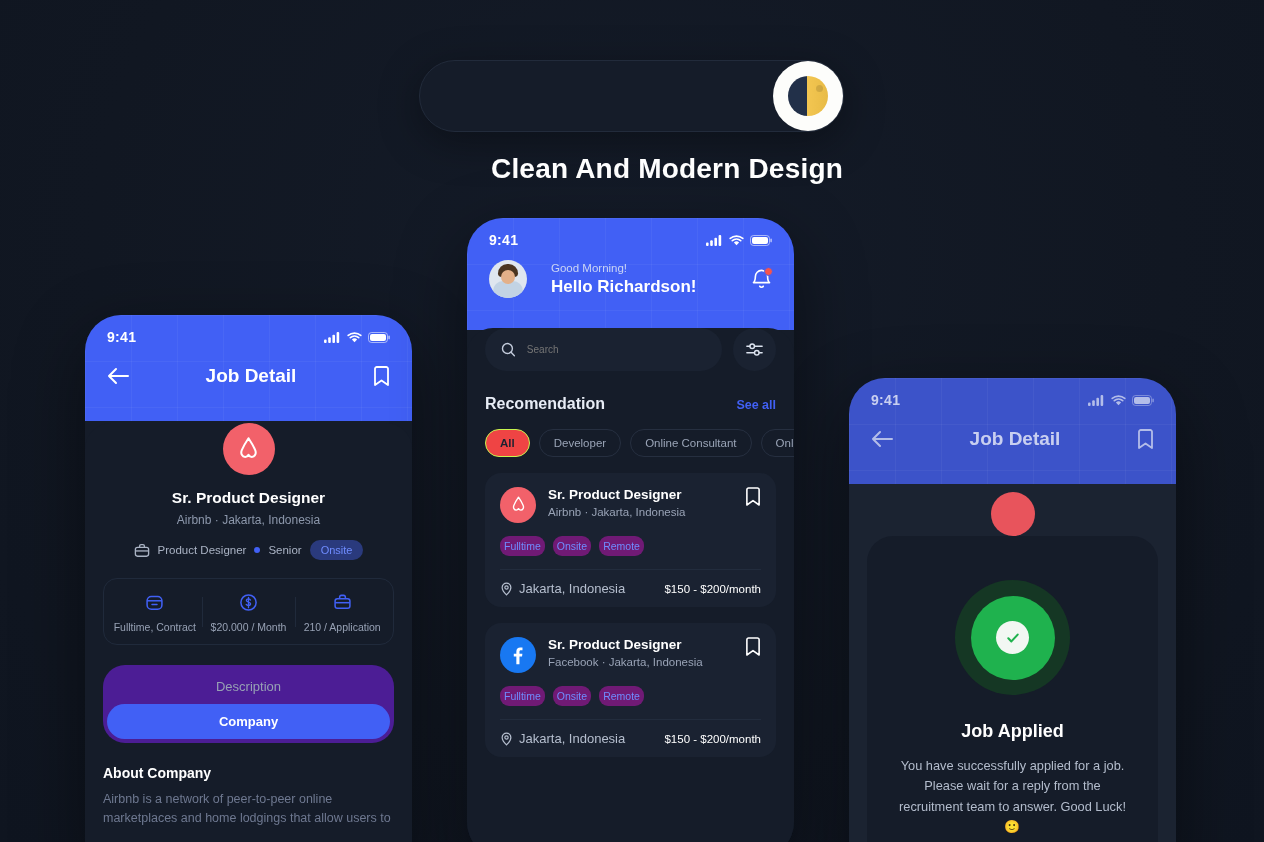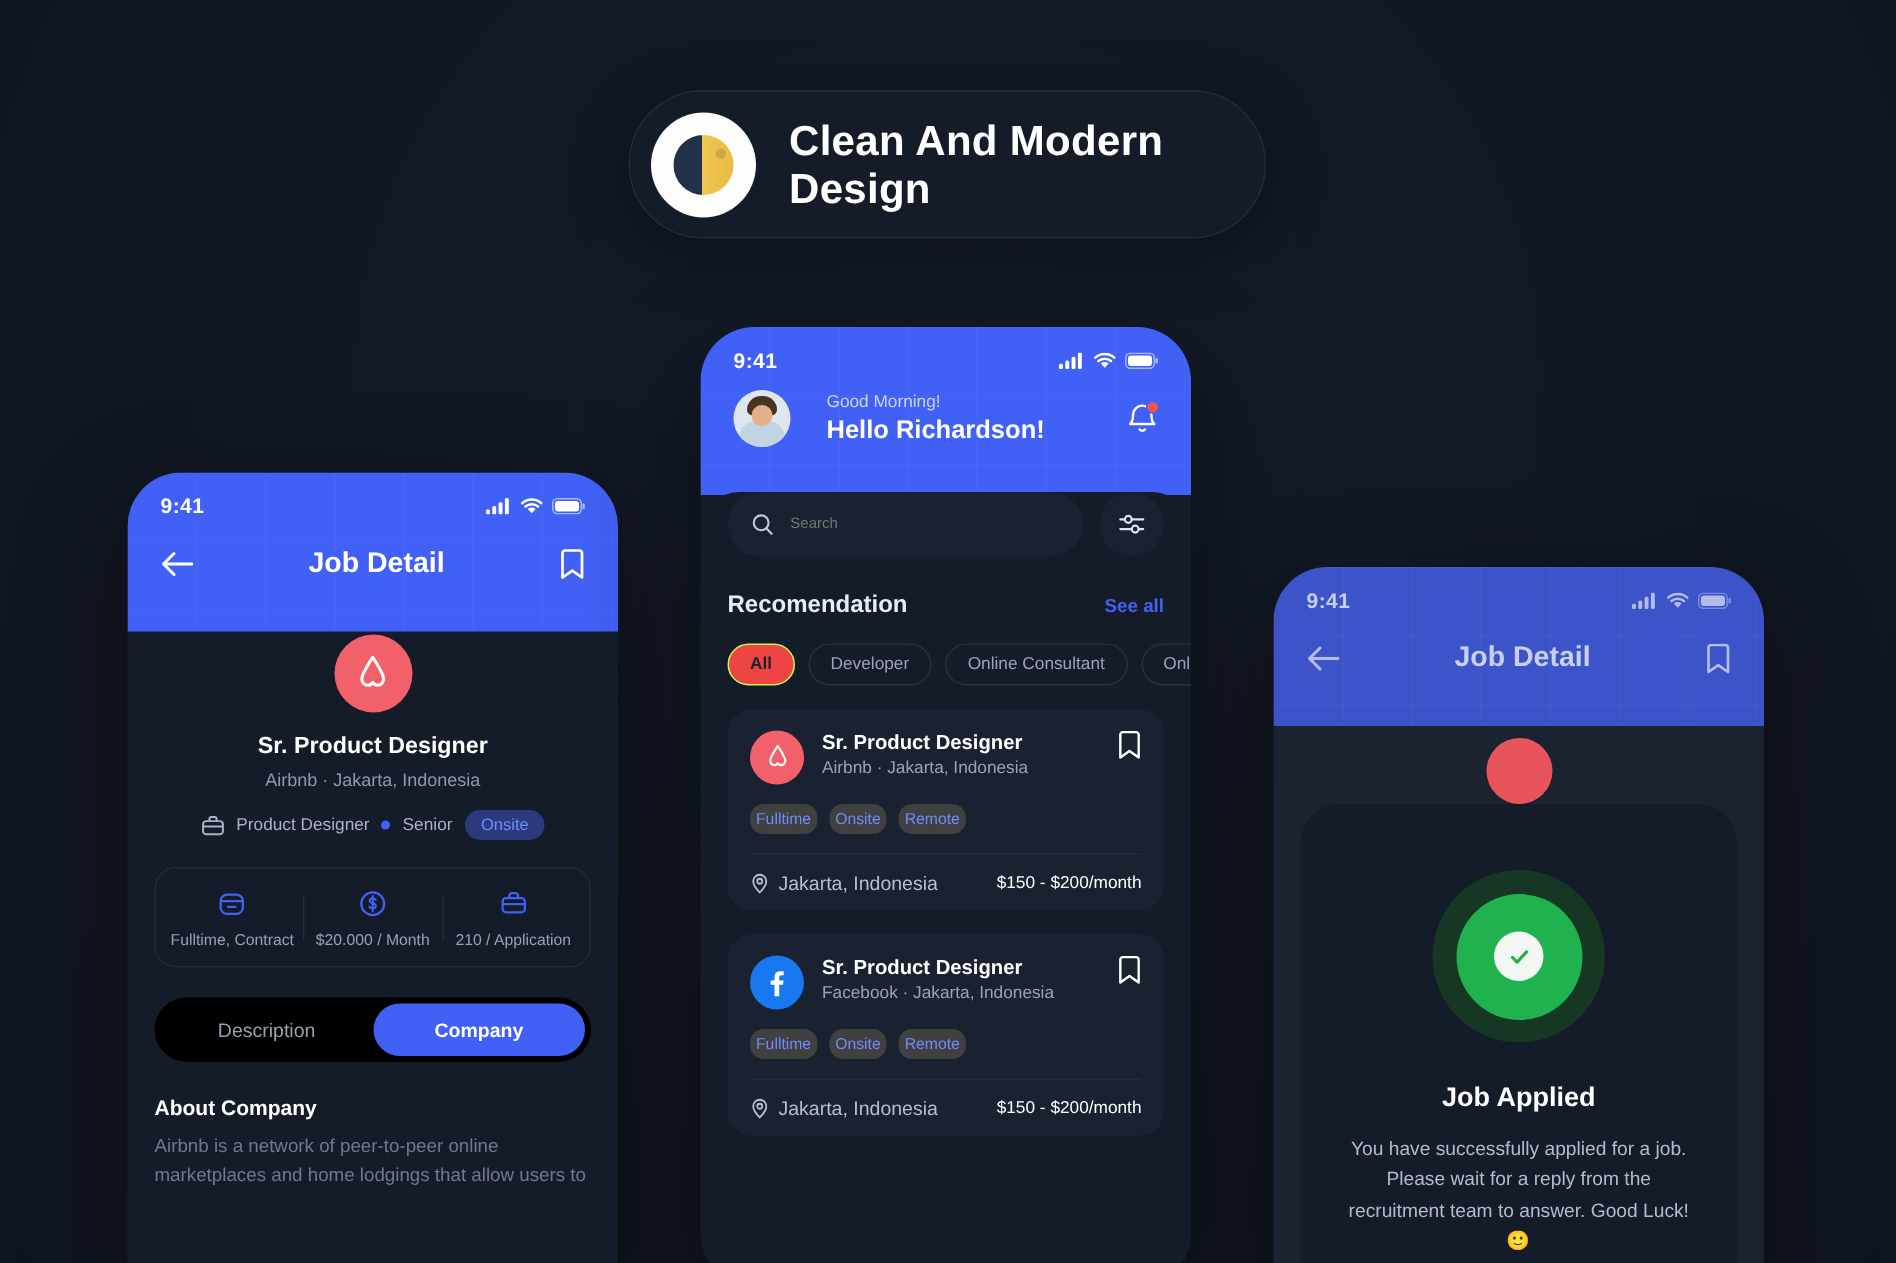--- a/index.html
+++ b/index.html
@@ -7,25 +7,26 @@
     width: 1264px; height: 842px;
     background: #121823;
     font-family: "Liberation Sans", sans-serif;
     overflow: hidden;
   }
   .stage { position: relative; width: 1264px; height: 842px; background:
       radial-gradient(ellipse at 50% 30%, #141b28 0%, #111722 60%, #0f1520 100%); }
 
   
   .badge {
-    position: absolute; left: 419px; top: 60px; width: 425px; height: 99px;
+    position: absolute; left: 419px; top: 60px; width: 425px; height: 72px;
     border-radius: 50px; background: #151c29;
     border: 1px solid #222b3b;
-    display: flex; align-items: center; gap: 22px; padding-left: 14px;
+    display: flex; align-items: flex-end; gap: 22px; padding-left: 14px;
     box-shadow: 0 10px 40px rgba(0,0,0,.35);
+    flex-direction: column;
   }
   .badge-logo {
     width: 70px; height: 70px; border-radius: 50%;
     background: #fdfdfb; display: flex; align-items: center; justify-content: center;
     flex: 0 0 auto;
   }
   .moon { width: 40px; height: 40px; border-radius: 50%;
     background: linear-gradient(90deg, #223049 0%, #223049 48%, #f3c651 48%, #e8bb46 100%);
     position: relative; overflow: hidden; }
   .moon::after { content:""; position:absolute; right:5px; top:9px; width:7px; height:7px;
@@ -80,21 +81,21 @@
     border-radius:11px; }
 
   .stat-box { display:flex; margin-top:18px; border:1px solid #202a3b; border-radius:14px;
     padding: 12px 4px 11px; }
   .stat-cell { flex:1; text-align:center; position:relative; }
   .stat-cell + .stat-cell::before { content:""; position:absolute; left:0; top:6px; bottom:6px;
     width:1px; background:#202a3b; }
   .stat-ico { height:22px; display:flex; align-items:center; justify-content:center; }
   .stat-label { color:#97a1b4; font-size:10.5px; margin-top:8px; white-space:nowrap; }
 
-  .seg { display:flex; background:#000000; border-radius:22px; margin-top:20px; padding:4px; }
+  .seg { display:flex; background:#4c1d95; border-radius:22px; margin-top:20px; padding:4px;flex-direction:column; }
   .seg-item { flex:1; text-align:center; padding:10px 0; border-radius:19px;
     font-size:13px; color:#97a1b4; cursor:pointer; }
   .seg-item.active { background:#4160f5; color:#fff; font-weight:600; }
 
   .about-title { color:#fff; font-size:14px; font-weight:700; margin-top:22px; }
   .about-body { color:#6e7890; font-size:12.5px; line-height:1.55; margin-top:9px; }
 
   
   .greet-row { display:flex; align-items:center; gap:24px; padding: 12px 22px 32px; }
   .avatar { width:38px; height:38px; border-radius:50%; overflow:hidden; flex:0 0 auto;
@@ -129,21 +130,21 @@
   .chip.active { background:#ef4444; color:#1c2230; border-color:#c6f54e; font-weight:600; }
 
   .jobcard { background:#1a2231; border-radius:16px; padding:14px 15px 0; margin-top:16px; }
   .jc-top { display:flex; align-items:flex-start; gap:12px; }
   .jc-logo { width:36px; height:36px; border-radius:50%; flex:0 0 auto;
     display:flex; align-items:center; justify-content:center; }
   .jc-title { color:#fff; font-size:13.5px; font-weight:700; }
   .jc-sub { color:#99a3b6; font-size:11.5px; margin-top:4px; }
   .jc-book { margin-left:auto; }
   .jc-tags { display:flex; gap:8px; margin-top:13px; }
-  .tag { background:#404040; color:#6f8cff; font-size:10.5px; padding:4px 4px;
+  .tag { background:#701a75; color:#6f8cff; font-size:10.5px; padding:4px 4px;
     border-radius:9px; }
   .jc-foot { display:flex; align-items:center; justify-content:space-between;
     border-top:1px solid #222c3d; margin-top:13px; padding: 11px 0; }
   .jc-loc { display:flex; align-items:center; gap:6px; color:#b6bfcf; font-size:13px; }
   .jc-pay { color:#fff; font-size:11.5px; }
 
   
   .p3-body { position:relative; height:100%; background:#1b2331; }
   .p3-logo-peek { position:absolute; left:50%; transform:translateX(-50%); top:8px;
     width:44px; height:44px; border-radius:50%; background:#e8545c; }

